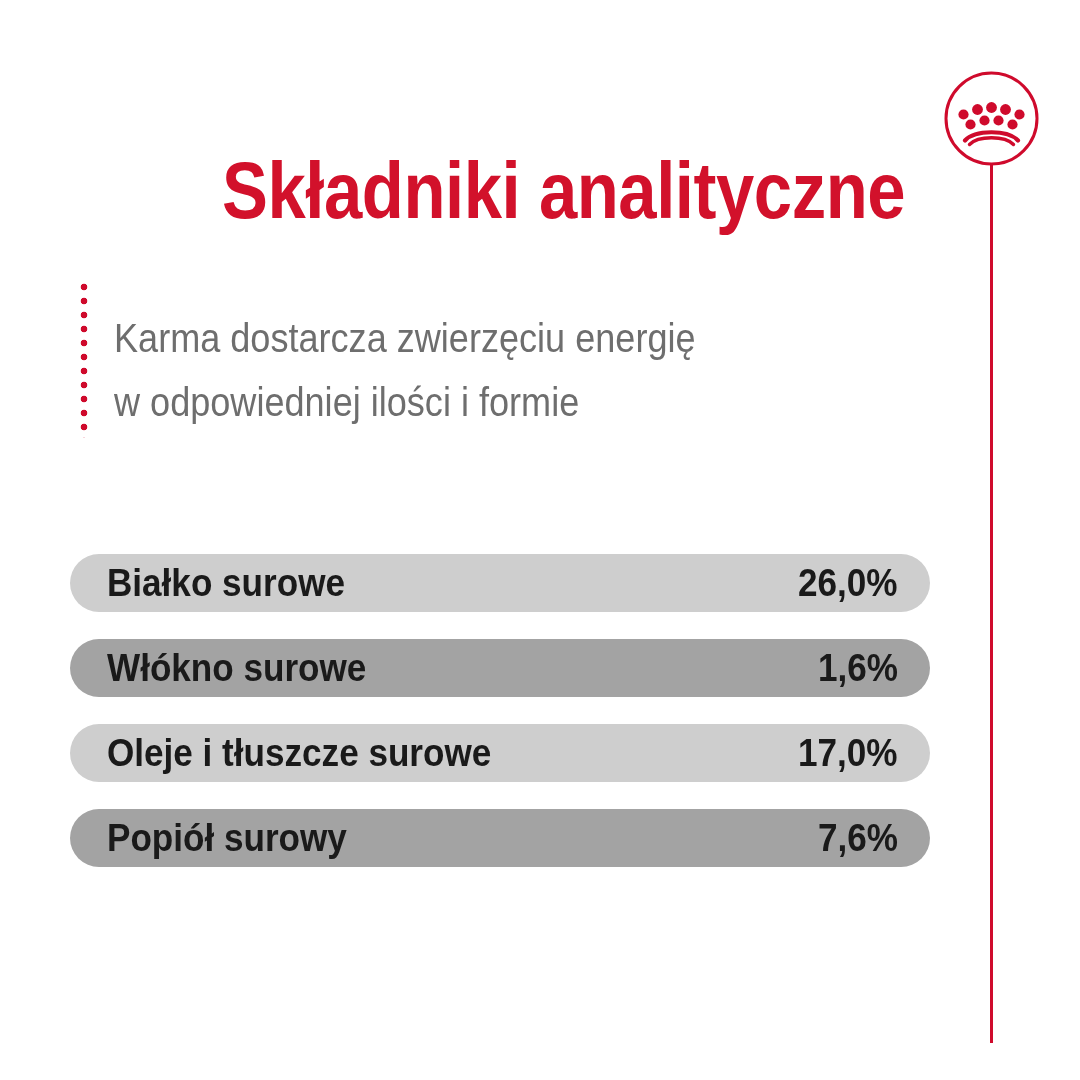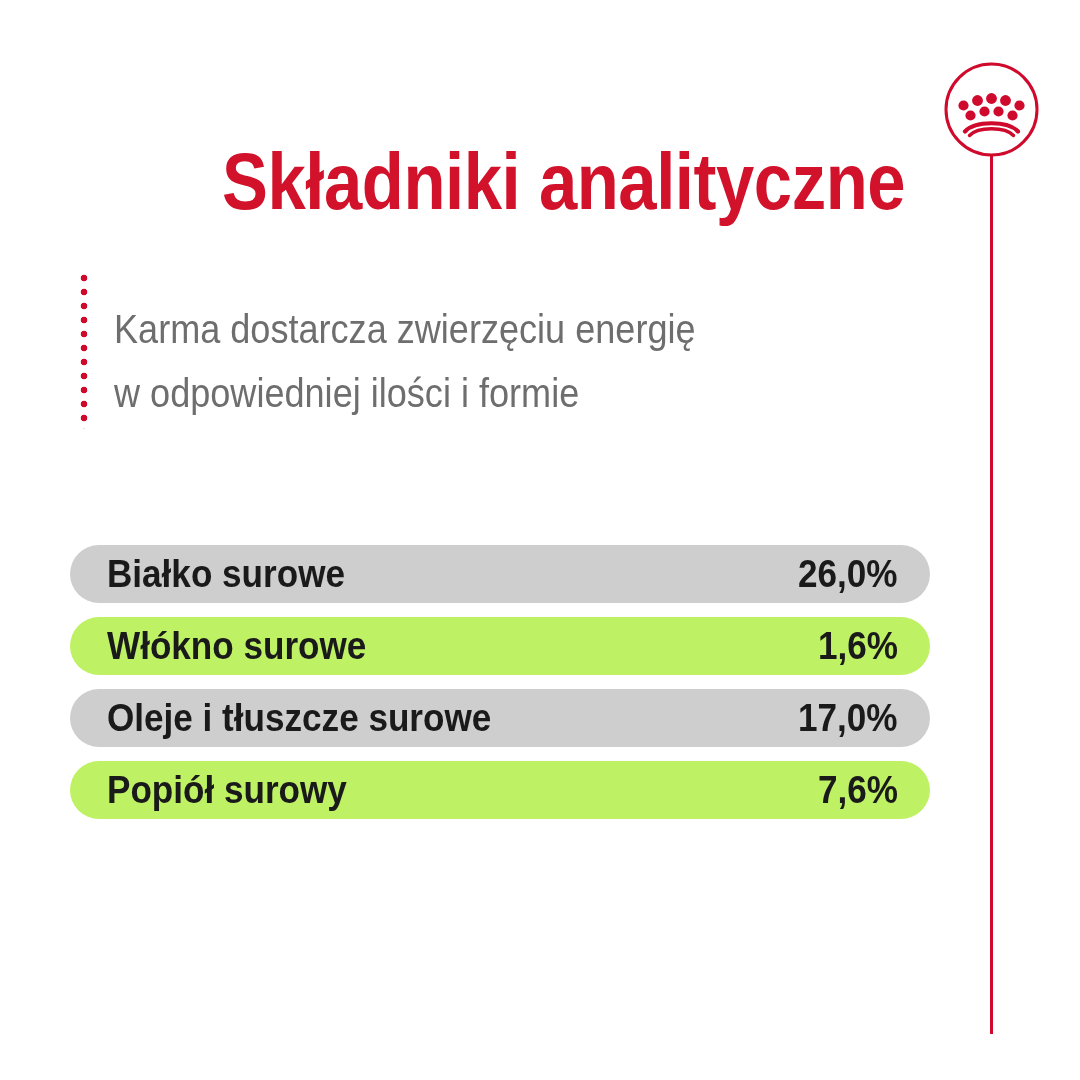--- a/index.html
+++ b/index.html
@@ -11,21 +11,21 @@
     height: 1080px;
     background: #ffffff;
     font-family: "Liberation Sans", sans-serif;
     overflow: hidden;
     position: relative;
   }
 
   .page {
     position: absolute;
     left: 0;
-    top: 4px;
+    top: 13px;
     width: 1080px;
     height: 784px;
     background: #ffffff;
   }
 
   
   .title {
     position: absolute;
     left: 222px;
     top: 84px;
@@ -93,30 +93,30 @@
   .rows {
     position: absolute;
     left: 70px;
     top: 541px;
     width: 860px;
   }
   .row {
     position: relative;
     height: 58px;
     border-radius: 29px;
-    margin-bottom: 14px;
+    margin-bottom: 27px;
     display: flex;
     align-items: center;
     justify-content: space-between;
     box-sizing: border-box;
     padding: 0 32px 0 37px;
   }
   .row:last-child { margin-bottom: 12px; }
   .row.dark  { background: #cecece; }
-  .row.light { background: #bef264; gap: 9px; }
+  .row.light { background: #a3a3a3; gap: 9px; }
 
   .row-label,
   .row-value {
     font-family: "Liberation Sans Narrow", "Liberation Sans", sans-serif;
     font-size: 39px;
     font-weight: bold;
     color: #1a1a1a;
     line-height: 58px;
     white-space: nowrap;
     transform: scaleX(0.9);

